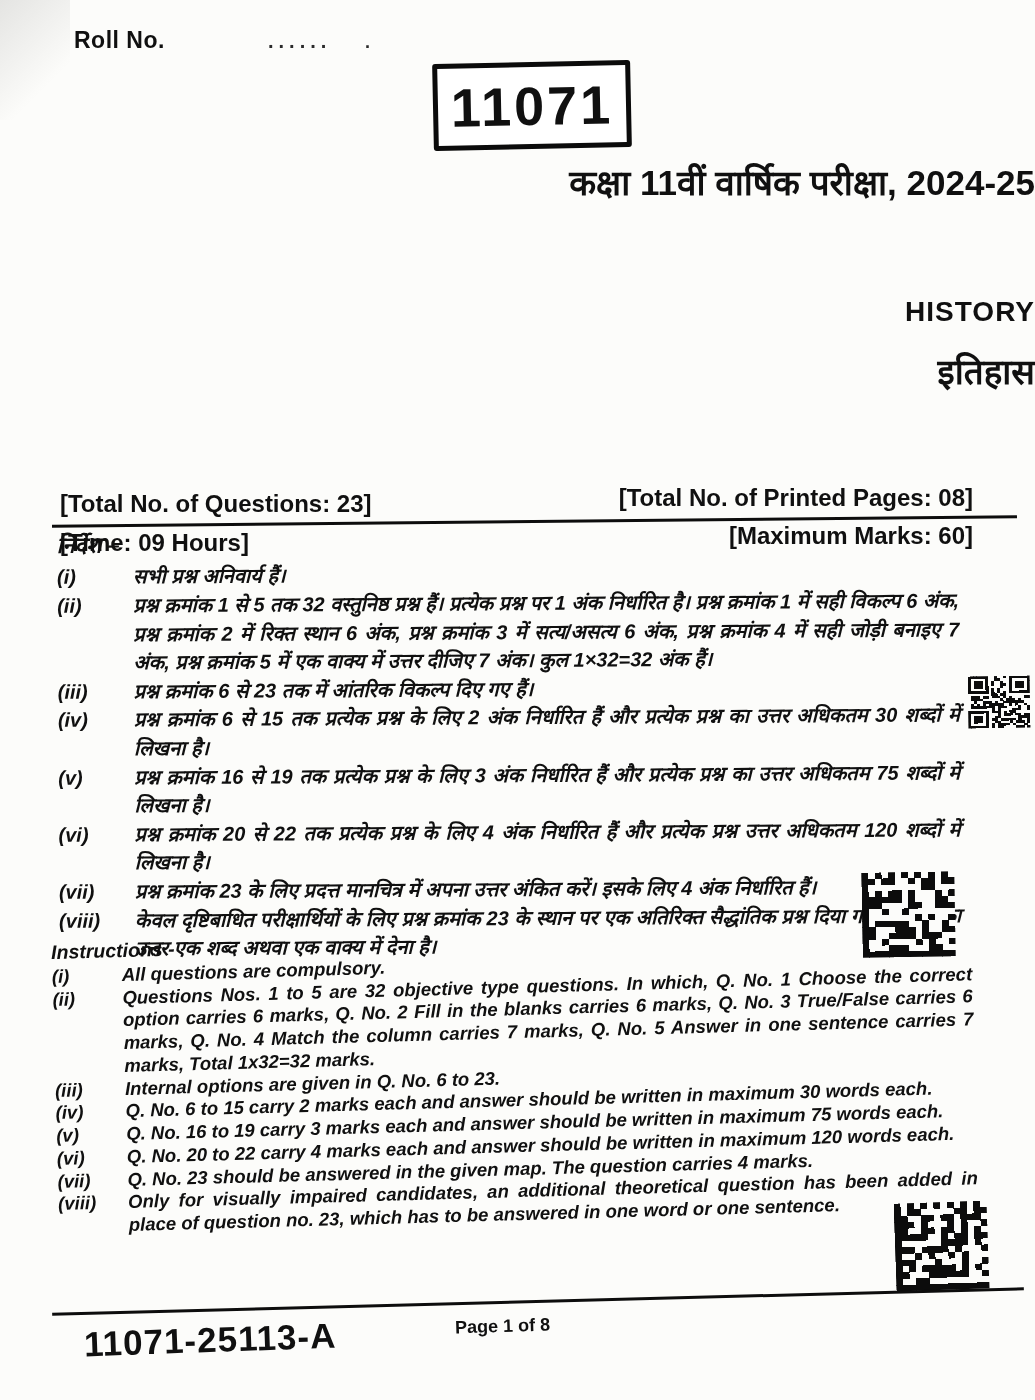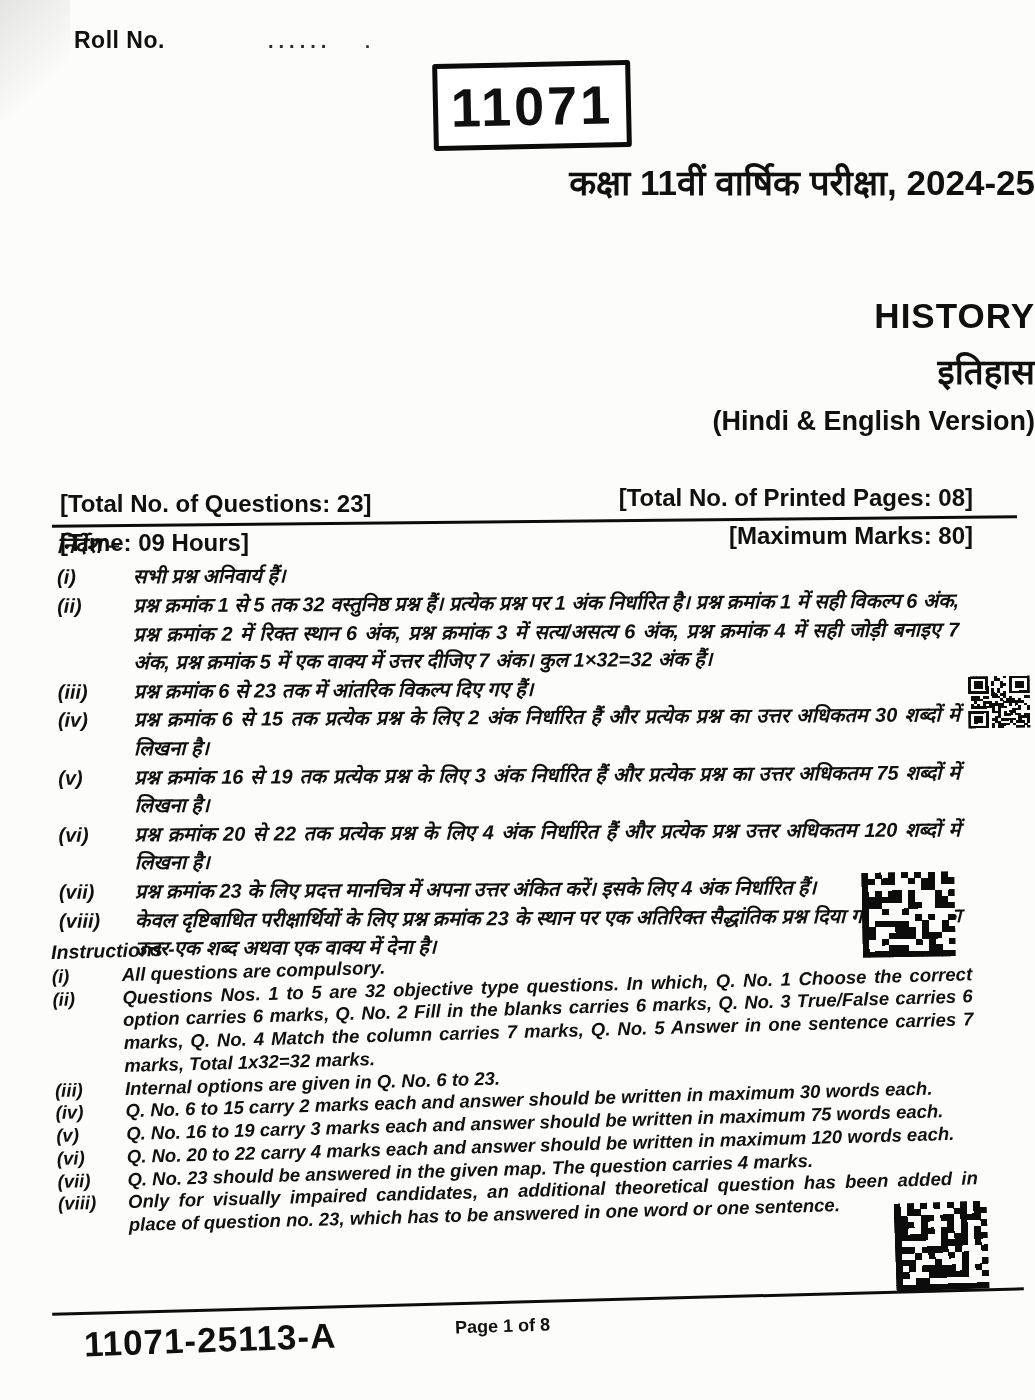--- a/index.html
+++ b/index.html
@@ -20,21 +20,21 @@
     left:433px; top:62px; width:198px; height:87px;
     border:5px solid #0b0b0b; border-radius:3px;
     display:flex; align-items:center; justify-content:center;
     transform:rotate(-1.2deg); background:#fff;
   }
   .code-box span { font-size:54px; font-weight:800; letter-spacing:3px; }
 
   .center-line { left:0; width:1035px; text-align:right; }
   .title-hindi   { top:158px; font-size:35px; font-weight:800; }
   .subject-code  { top:240px; font-size:29px; font-weight:700; }
-  .subject-en    { top:296px; font-size:35px; font-weight:800; letter-spacing:1px; }
+  .subject-en    { top:296px; font-size:28px; font-weight:800; letter-spacing:1px; }
   .subject-hi    { top:347px; font-size:35px; font-weight:700; }
   .version-note  { top:406px; font-size:27px; font-weight:700; }
 
   .meta { font-size:24px; font-weight:700;margin-top:40px; }
   .meta-q     { left:60px;  top:450px; }
   .meta-time  { left:60px;  top:489px; }
   .meta-pages { right:62px; top:444px; text-align:center; }
   .meta-marks { right:62px; top:482px; text-align:right; }
 
   .rule-top {
@@ -91,26 +91,25 @@
   <div class="abs roll-dots">......</div>
   <div class="abs roll-dot2">.</div>
 
   <div class="abs code-box">
     <span>11071</span>
   </div>
 
   <div class="abs center-line title-hindi">कक्षा 11वीं वार्षिक परीक्षा, 2024-25</div>
   <div class="abs center-line subject-en">HISTORY</div>
   <div class="abs center-line subject-hi">इतिहास</div>
-  <div class="abs center-line version-note">(Hindi &amp; English Version)</div>
 
   <div class="abs meta meta-q">[Total No. of Questions: 23]</div>
   <div class="abs meta meta-time">[Time: 09 Hours]</div>
   <div class="abs meta meta-pages">[Total No. of Printed Pages:  08]</div>
-  <div class="abs meta meta-marks">[Maximum Marks:  80]</div>
+  <div class="abs meta meta-marks">[Maximum Marks:  60]</div>
 
   <div class="abs rule-top"></div>
 
   <div class="abs instr-block hindi-block">
     <div class="head">निर्देश –</div>
     <div class="item">
       <span class="num">(i)</span>
       <span class="txt">सभी प्रश्न अनिवार्य हैं।</span>
     </div>
     <div class="item">

